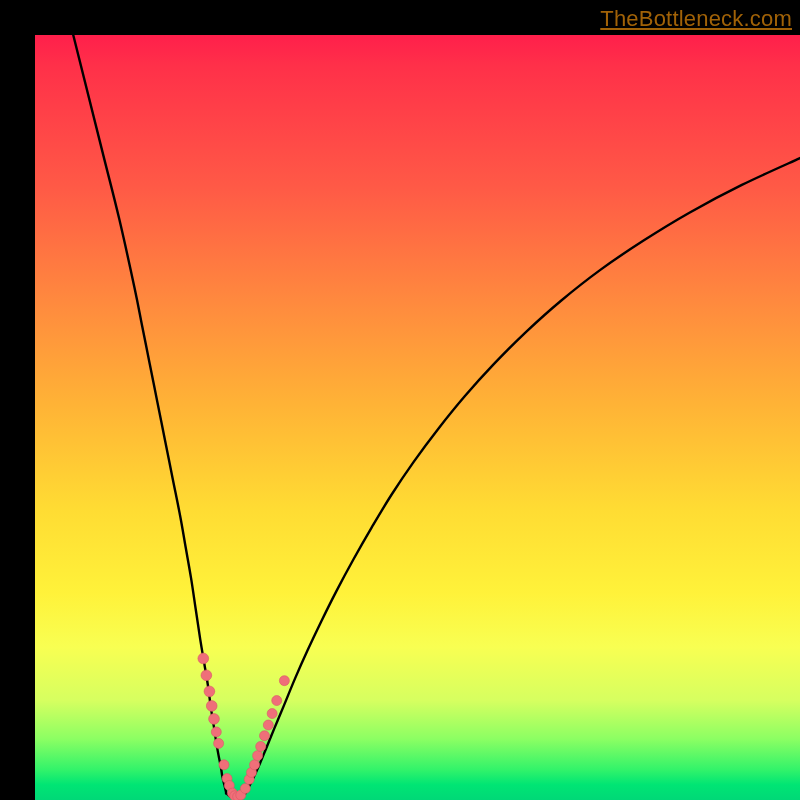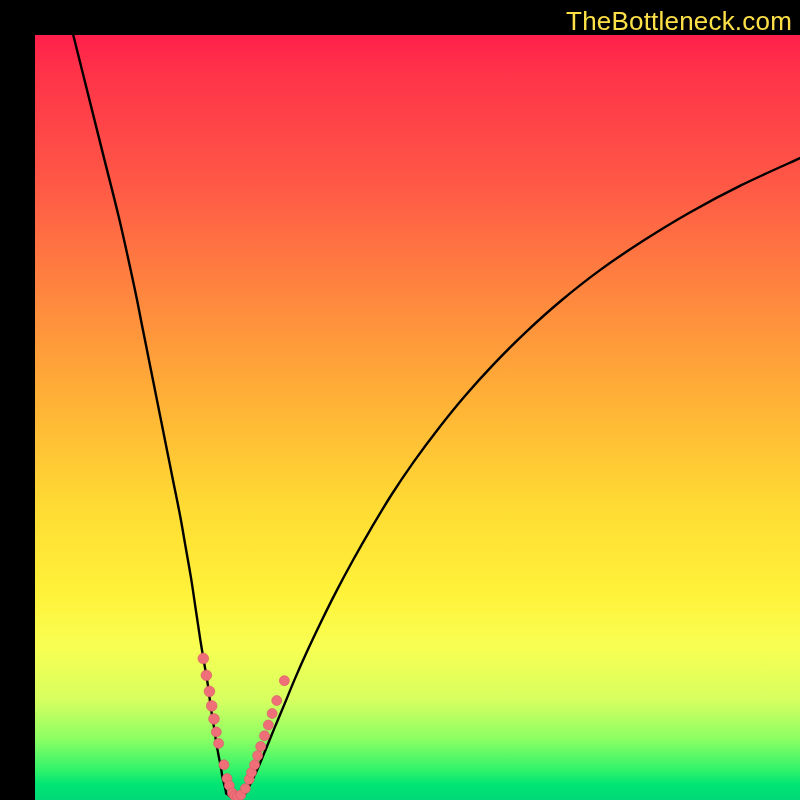--- a/index.html
+++ b/index.html
@@ -45,25 +45,26 @@
     left: 0;
     top: 0;
     width: 765px;
     height: 765px;
     overflow: visible;
   }
   .watermark {
     position: absolute;
     top: 6px;
     right: 8px;
-    color: #fde047;
-    font-size: 26px;
+    color: #a16207;
+    font-size: 22px;
     font-weight: 500;
     letter-spacing: 0.2px;
     user-select: none;
+    text-decoration: underline;
   }
 </style>
 </head>
 <body>
 
 <div class="stage">
   <div class="watermark">TheBottleneck.com</div>
   <div class="plot-area">
     <svg class="curve" viewBox="0 0 765 765">
       <g id="curve-group">

